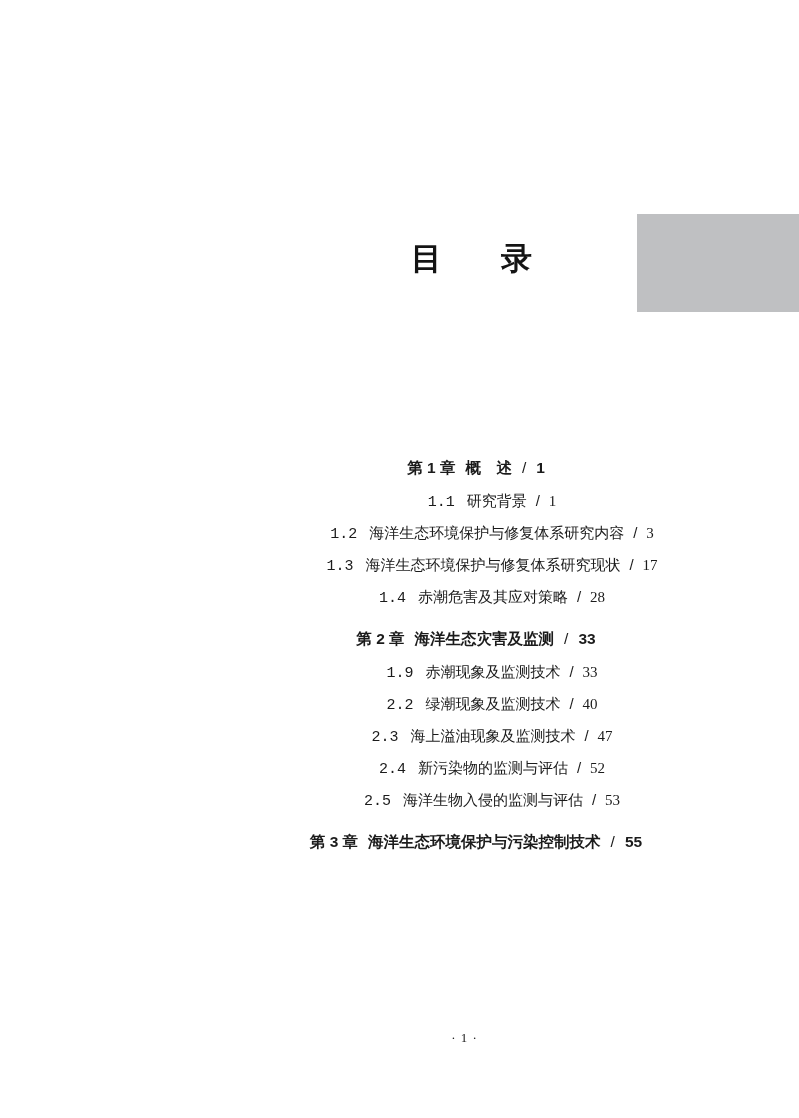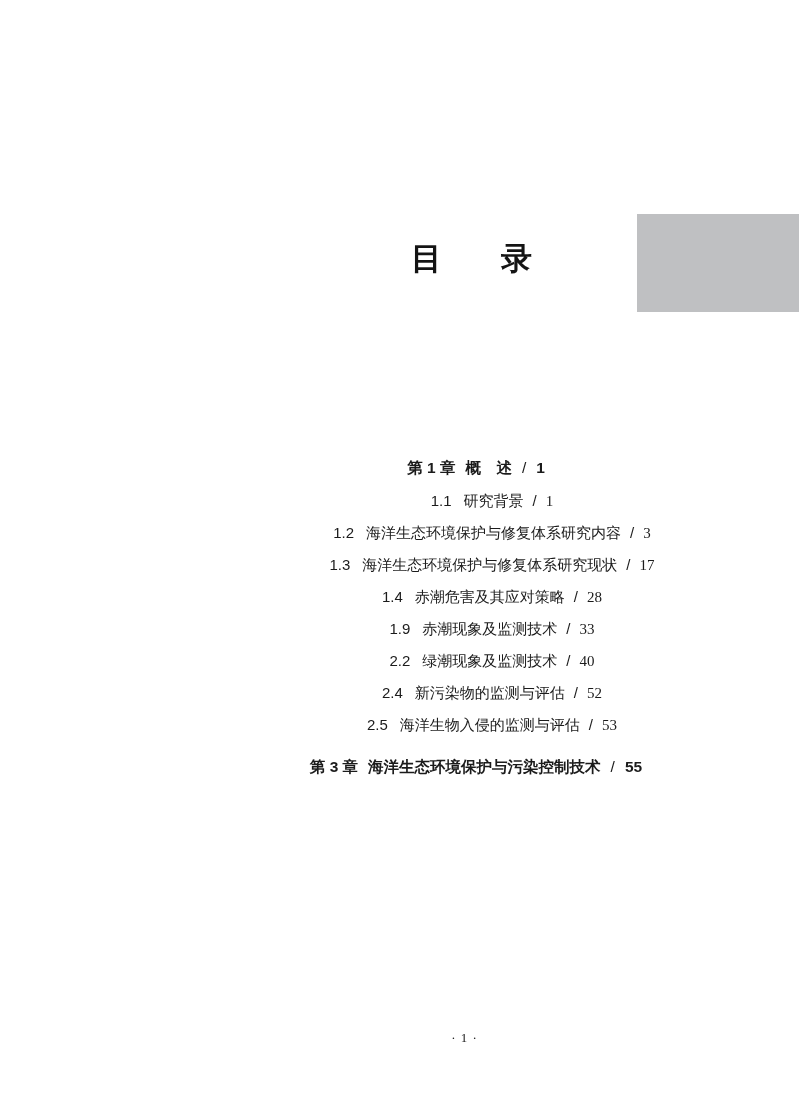--- a/index.html
+++ b/index.html
@@ -72,20 +72,21 @@
     padding-left: 32px;
   }
   .entry .num {
     display: inline-block;
   }
   .entry.chapter .num {
     margin-right: 10px;
   }
   .entry.section .num {
     margin-right: 12px;
+    font-family: Liberation Mono, monospace;
   }
   .entry .label {
     display: inline-block;
   }
   .entry .sep {
     display: inline-block;
     margin: 0 9px;
     font-weight: normal;
   }
   .entry.chapter .sep {
@@ -121,22 +122,24 @@
   <div class="grey-block"></div>
 
   <div class="toc-title">目　录</div>
 
   <div class="toc-list">
       <div class="entry chapter"><span class="num">第 1 章</span><span class="label">概　述</span><span class="sep">/</span><span class="page-no">1</span></div>
       <div class="entry section"><span class="num">1.1</span><span class="label">研究背景</span><span class="sep">/</span><span class="page-no">1</span></div>
       <div class="entry section"><span class="num">1.2</span><span class="label">海洋生态环境保护与修复体系研究内容</span><span class="sep">/</span><span class="page-no">3</span></div>
       <div class="entry section"><span class="num">1.3</span><span class="label">海洋生态环境保护与修复体系研究现状</span><span class="sep">/</span><span class="page-no">17</span></div>
       <div class="entry section"><span class="num">1.4</span><span class="label">赤潮危害及其应对策略</span><span class="sep">/</span><span class="page-no">28</span></div>
+      <div class="entry chapter"><span class="num">第 2 章</span><span class="label">海洋生态灾害及监测</span><span class="sep">/</span><span class="page-no">33</span></div>
       <div class="entry section"><span class="num">1.9</span><span class="label">赤潮现象及监测技术</span><span class="sep">/</span><span class="page-no">33</span></div>
       <div class="entry section"><span class="num">2.2</span><span class="label">绿潮现象及监测技术</span><span class="sep">/</span><span class="page-no">40</span></div>
+      <div class="entry section"><span class="num">2.3</span><span class="label">海上溢油现象及监测技术</span><span class="sep">/</span><span class="page-no">47</span></div>
       <div class="entry section"><span class="num">2.4</span><span class="label">新污染物的监测与评估</span><span class="sep">/</span><span class="page-no">52</span></div>
       <div class="entry section"><span class="num">2.5</span><span class="label">海洋生物入侵的监测与评估</span><span class="sep">/</span><span class="page-no">53</span></div>
       <div class="entry chapter"><span class="num">第 3 章</span><span class="label">海洋生态环境保护与污染控制技术</span><span class="sep">/</span><span class="page-no">55</span></div>
     </div>
 
   <div class="footer">· 1 ·</div>
 
 </div>
 
 </body></html>

